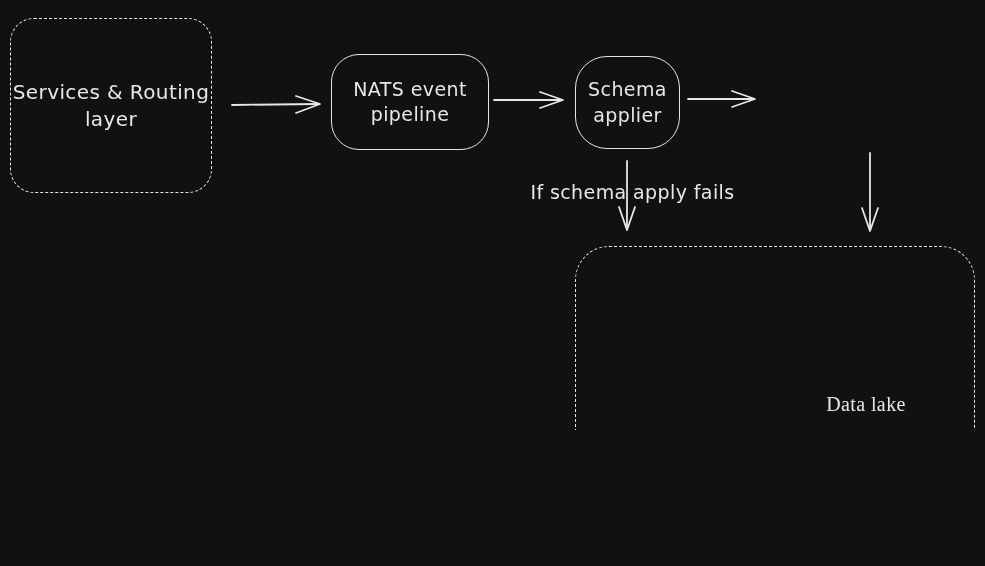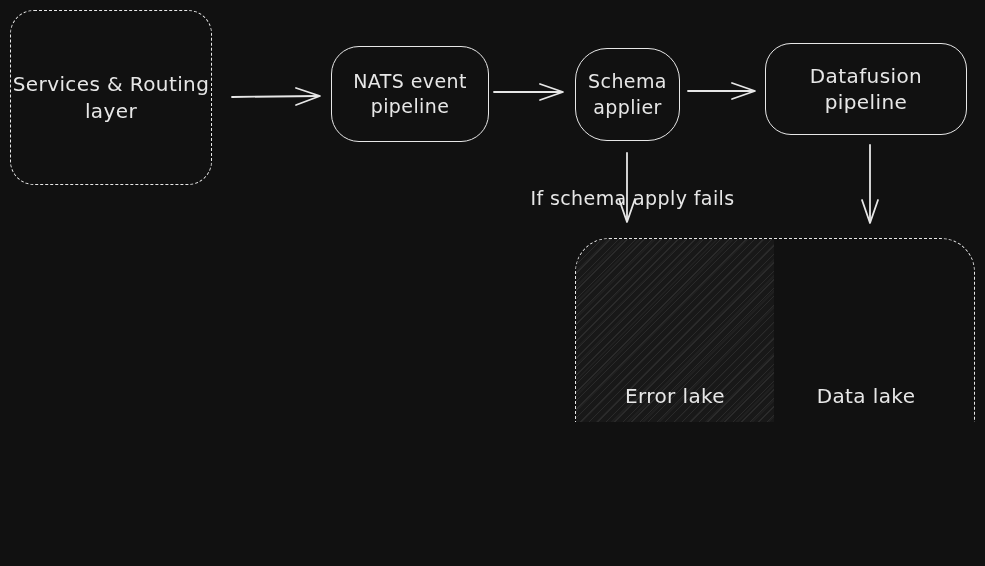--- a/index.html
+++ b/index.html
@@ -11,20 +11,21 @@
   * { box-sizing: border-box; }
   html, body { margin: 0; padding: 0; background: var(--bg); }
   .canvas {
     position: relative;
     width: 985px;
     height: 422px;
     background: var(--bg);
     overflow: hidden;
     font-family: "DejaVu Sans", sans-serif;
     color: var(--stroke);
+    margin-top: 8px;
   }
   .node {
     position: absolute;
     border: 1.7px solid var(--stroke);
     display: flex;
     align-items: center;
     justify-content: center;
     text-align: center;
   }
   .node .label {
@@ -54,38 +55,38 @@
     letter-spacing: 0.5px;
   }
   .error-lake-region {
     left: 0; width: 198px;
     border-radius: 32px 0 0 32px;
     background:
       repeating-linear-gradient(135deg, var(--hatch-line) 0px, var(--hatch-line) 1px, transparent 1px, transparent 6px),
       repeating-linear-gradient(135deg, rgba(255,255,255,0.03) 0px, rgba(255,255,255,0.03) 2px, transparent 2px, transparent 11px),
       var(--hatch-base);
   }
-  .data-lake-region { left: 198px; right: 16px; }
+  .data-lake-region { left: 198px; right: 16px; font-family: Liberation Serif, serif; }
 
   .arrows {
     position: absolute;
     left: 0; top: 0;
     pointer-events: none;
   }
   .arrows line, .arrows path {
     stroke: var(--stroke);
     stroke-width: 1.8;
     fill: none;
     stroke-linecap: round;
     stroke-linejoin: round;
   }
 
   .edge-label {
     position: absolute;
-    left: 520px; top: 187px; width: 225px;
+    left: 520px; top: 173px; width: 225px;
     text-align: center;
     font-size: 19px;
     letter-spacing: 0.4px;
     z-index: 3;
   }
 </style>
 </head>
 <body>
 
 <div class="canvas">
@@ -121,28 +122,22 @@
   <div class="node node-nats">
     <span class="label">NATS event
 pipeline</span>
   </div>
 
   <div class="node node-schema">
     <span class="label">Schema
 applier</span>
   </div>
 
-  <div class="node node-datafusion">
-    <span class="label">Datafusion pipeline</span>
-  </div>
 
   <div class="edge-label">If schema apply fails</div>
 
   <div class="node dashed lake-container">
-    <div class="lake-region error-lake-region">
-      <span class="label">Error lake</span>
-    </div>
     <div class="lake-region data-lake-region">
       <span class="label">Data lake</span>
     </div>
   </div>
 
 </div>
 
 </body></html>

